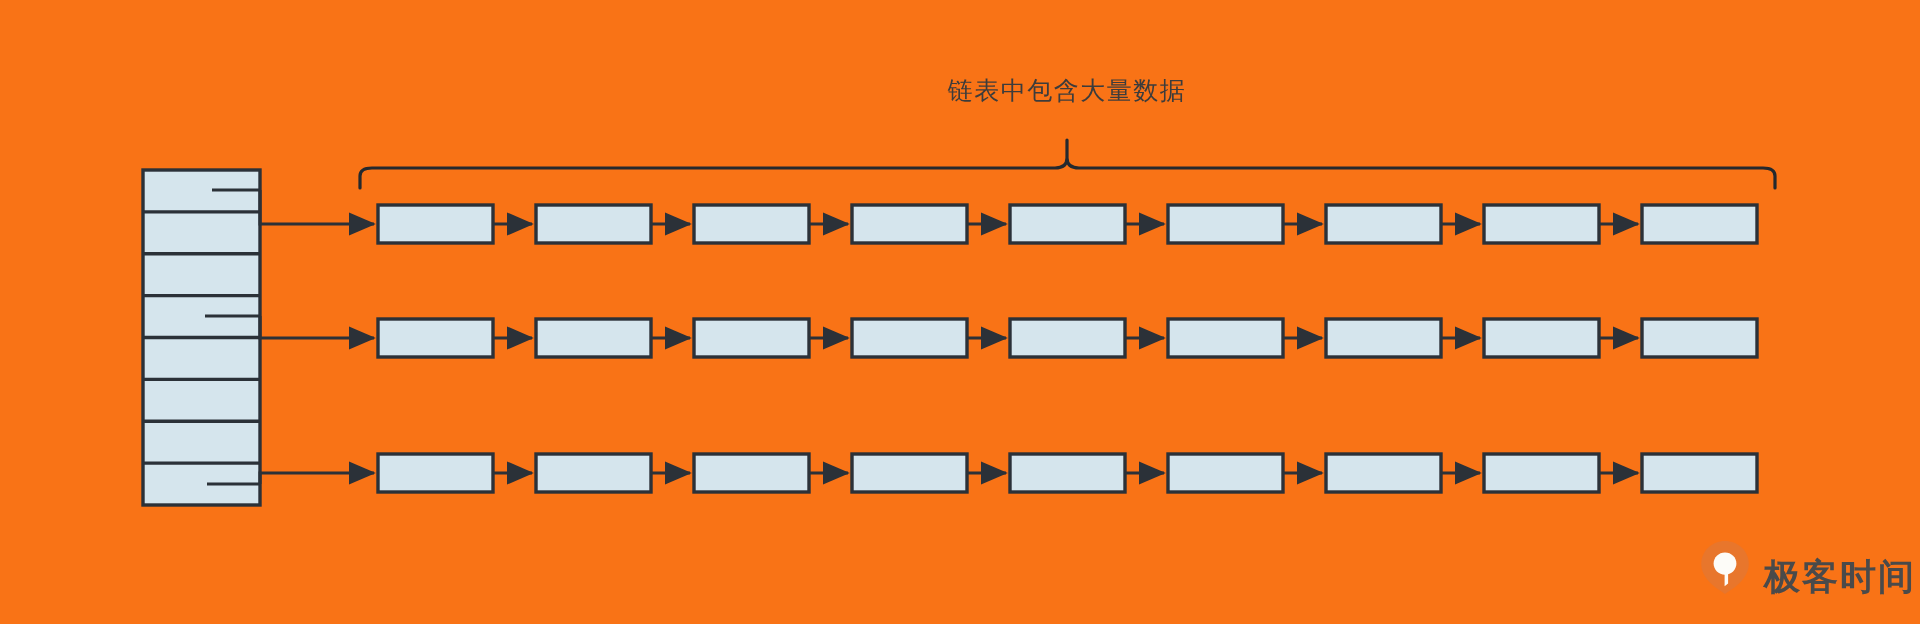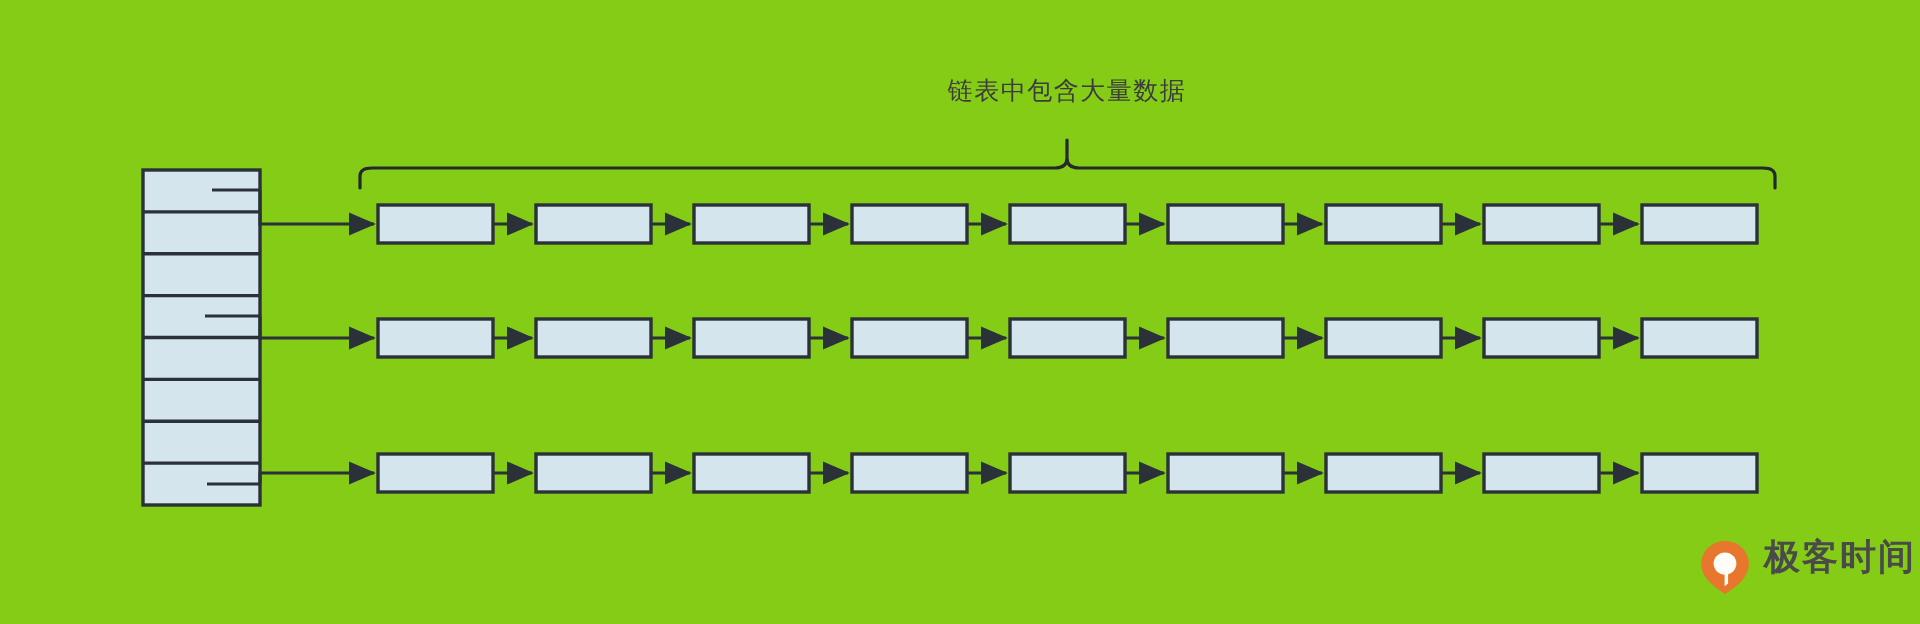--- a/index.html
+++ b/index.html
@@ -11,21 +11,21 @@
     height: 624px;
     background: #fdfcf8;
     font-family: "Liberation Sans", "DejaVu Sans", sans-serif;
     overflow: hidden;
     position: relative;
   }
   #stage {
     position: relative;
     width: 1920px;
     height: 624px;
-    background: #84cc16;
+    background: #f97316;
   }
   #diagram-svg {
     position: absolute;
     left: 0;
     top: 0;
     width: 1920px;
     height: 624px;
     display: block;
   }
   
@@ -37,21 +37,21 @@
     font-size: 25px;
     color: #3c3c3c;
     letter-spacing: 1.5px;
     white-space: nowrap;
   }
   .brand {
     position: absolute;
     left: 1698px;
     top: 539px;
     display: flex;
-    align-items: flex-start;
+    align-items: flex-end;
     gap: 12px;
   }
   .brand-mark {
     width: 54px;
     height: 56px;
     position: relative;
     flex: 0 0 auto;
   }
   .brand-text {
     font-size: 36px;

